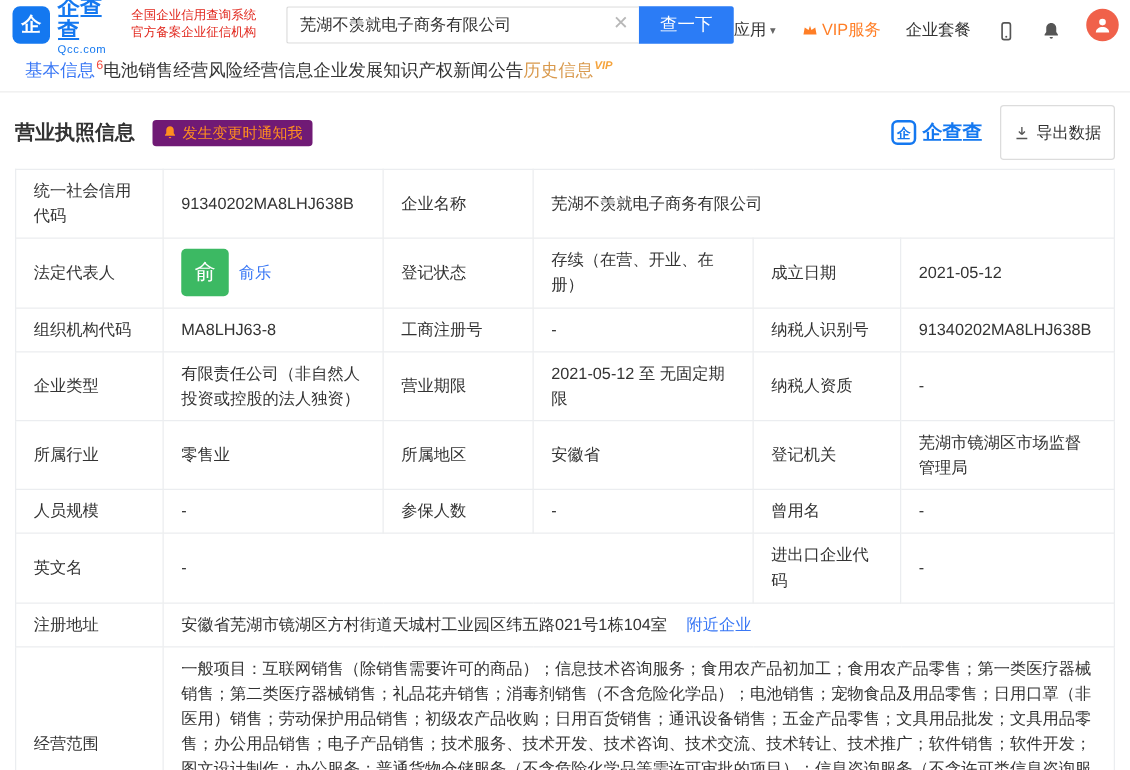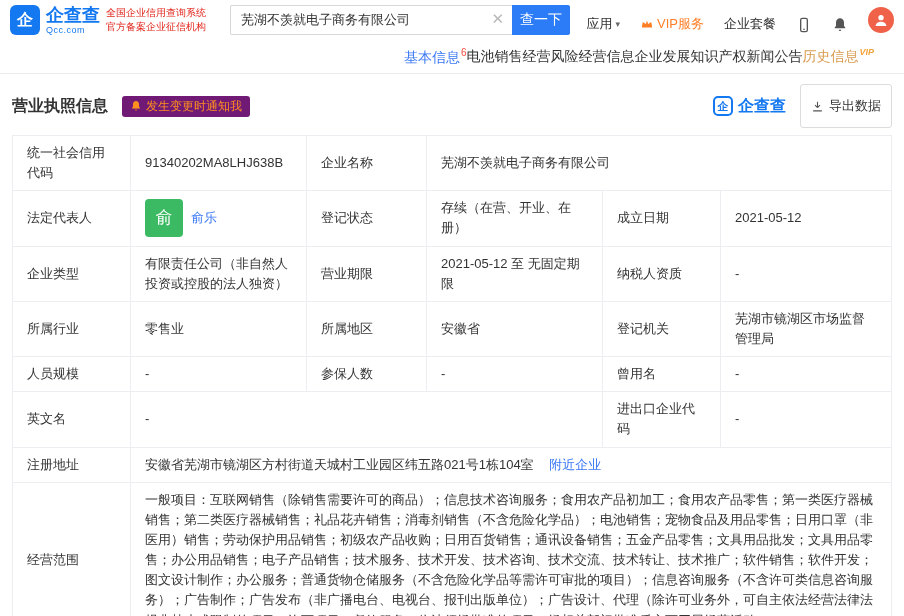--- a/index.html
+++ b/index.html
@@ -7,39 +7,39 @@
     font-family:"Liberation Sans","DejaVu Sans",sans-serif;color:#333}
 
   
   .topbar{display:flex;align-items:center;height:40px;padding:0 10px}
   .logo{display:flex;align-items:center;gap:6px;cursor:pointer}
   .logo-icon{width:30px;height:30px;border-radius:6px;background:#1478f0;color:#fff;
     font-weight:bold;font-size:16px;display:flex;align-items:center;justify-content:center;flex:none}
   .logo-txt{display:flex;flex-direction:column;line-height:1}
   .logo-brand{color:#1478f0;font-size:18px;font-weight:bold}
   .logo-domain{color:#1478f0;font-size:9px;margin-top:2px;letter-spacing:.5px}
-  .slogan{margin-left:6px;color:#e1251b;font-size:10px;line-height:1.4;white-space:nowrap}
+  .slogan{margin-left:20px;color:#e1251b;font-size:10px;line-height:1.4;white-space:nowrap}
   .searchbar{display:flex;margin-left:24px;height:30px}
   .search-box{position:relative}
   .search-input{width:282px;height:30px;border:1px solid #d8d8d8;border-right:none;
     border-radius:2px 0 0 2px;padding:0 26px 0 10px;font-size:13px;color:#333;outline:none;font-family:inherit}
   .clear-x{position:absolute;right:8px;top:6px;color:#b8b8b8;font-size:15px;cursor:pointer;line-height:1}
-  .search-btn{width:58px;background:#2b7cf6;color:#fff;font-size:14px;border:none;
+  .search-btn{width:76px;background:#2b7cf6;color:#fff;font-size:14px;border:none;
     border-radius:0 2px 2px 0;cursor:pointer;font-family:inherit}
   .topmenu{margin-left:auto;display:flex;align-items:flex-end;gap:20px;font-size:13px}
   .menu-item{display:flex;align-items:center;gap:3px;cursor:pointer;color:#333;white-space:nowrap}
   .caret{font-size:9px;color:#666}
   .vip-item{color:#ff7e26}
   .icon-btn{display:flex;cursor:pointer}
   .avatar{width:26px;height:26px;border-radius:50%;background:#f0614a;display:flex;
     align-items:center;justify-content:center;cursor:pointer;flex:none}
 
   
-  .nav{display:flex;align-items:center;justify-content:flex-end;height:34px;
-    padding:0 30px;border-bottom:1px solid #ededed;font-size:14px}
+  .nav{display:flex;align-items:center;justify-content:flex-start;height:34px;
+    padding:0 20px;border-bottom:1px solid #ededed;font-size:14px}
   .nav-tab{color:#333;cursor:pointer;text-decoration:none;white-space:nowrap}
   .nav-tab.active{color:#3977f5}
   .nav-tab.gold{color:#d99a4e}
   sup.badge{color:#f5483b;font-size:10px;margin-left:1px}
   sup.vip-tag{color:#f5a33b;font-size:9px;font-style:italic;font-weight:bold;margin-left:1px}
 
   
   .section-head{display:flex;align-items:center;padding:10px 12px 7px}
   .section-title{font-size:16px;font-weight:bold;color:#333}
   .notify{display:flex;align-items:center;gap:4px;margin-left:14px;color:#ff8f1f;
@@ -190,20 +190,28 @@
         <a class="link">俞乐</a>
       </div>
     </td>
     <td class="lbl">登记状态</td>
     <td>存续（在营、开业、在册）</td>
     <td class="lbl">成立日期</td>
     <td>2021-05-12</td>
   </tr>
 
 
+  <tr>
+    <td class="lbl">组织机构代码</td>
+    <td>MA8LHJ63-8</td>
+    <td class="lbl">工商注册号</td>
+    <td>-</td>
+    <td class="lbl">纳税人识别号</td>
+    <td>91340202MA8LHJ638B</td>
+  </tr>
 
   <tr>
     <td class="lbl">企业类型</td>
     <td>有限责任公司（非自然人投资或控股的法人独资）</td>
     <td class="lbl">营业期限</td>
     <td>2021-05-12 至 无固定期限</td>
     <td class="lbl">纳税人资质</td>
     <td>-</td>
   </tr>
 

